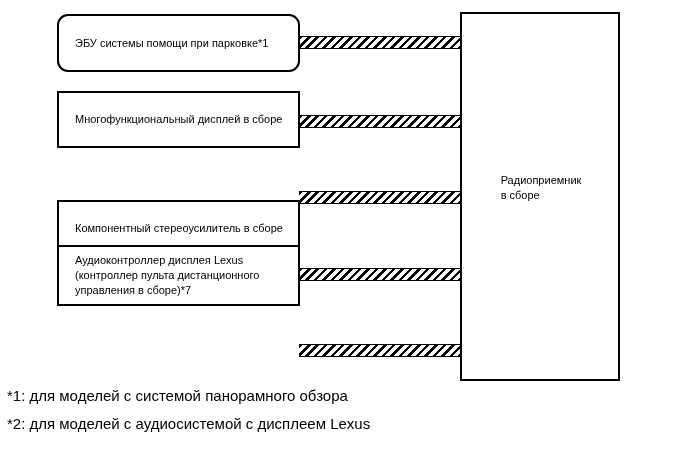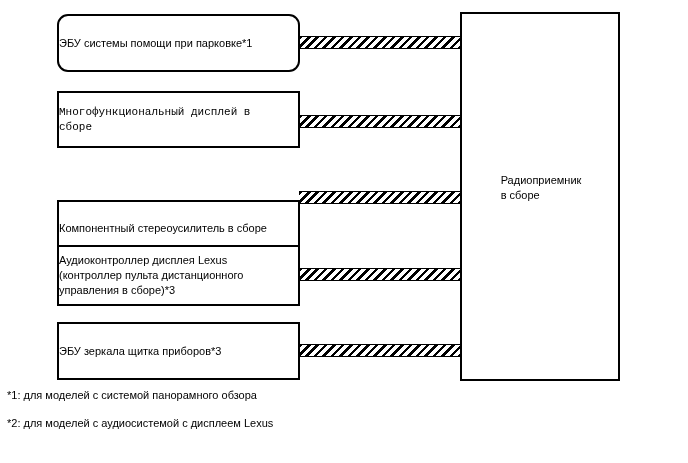--- a/index.html
+++ b/index.html
@@ -16,29 +16,29 @@
     color: #000000;
     overflow: hidden;
   }
   .box {
     position: absolute;
     box-sizing: border-box;
     border: 2px solid #000000;
     background: #ffffff;
     display: flex;
     align-items: center;
-    padding: 4px 10px 4px 0;
+    padding: 4px 10px 4px 16px;
     font-size: 11px;
     line-height: 15px;
     white-space: pre-line;
     z-index: 2;
   }
   .rounded { border-radius: 11px; }
   .b1 { left: 57px;  top: 14px;  width: 243px; height: 58px; }
-  .b2 { left: 57px;  top: 91px;  width: 243px; height: 57px; font-family: Liberation Mono, monospace; }
+  .b2 { left: 57px;  top: 91px;  width: 243px; height: 57px; }
   .b3 { left: 57px;  top: 168px; width: 243px; height: 57px; margin-top: 32px; }
   .b4 { left: 57px;  top: 245px; width: 243px; height: 61px; }
   .b5 { left: 57px;  top: 322px; width: 243px; height: 58px; }
   .rbox {
     left: 460px; top: 12px; width: 160px; height: 369px;
     justify-content: center;
     padding: 0 6px 18px 8px;
     text-align: left;
   }
   .connector {
@@ -52,21 +52,21 @@
     background: repeating-linear-gradient(135deg, #000000 0px, #000000 2.5px, #ffffff 2.5px, #ffffff 6px);
     z-index: 1;
   }
   .c1 { top: 36px; }
   .c2 { top: 115px; }
   .c3 { top: 191px; }
   .c4 { top: 268px; }
   .c5 { top: 344px; }
   .footnote {
     position: absolute;
-    font-size: 11px;
+    font-size: 15px;
     line-height: 13px;
     white-space: nowrap;
   }
   .fn1 { left: 7px;   top: 389px; }
   .fn2 { left: 7px;   top: 417px; text-align: center; }
   .fn3 { left: 333px; top: 389px; }
 </style>
 </head>
 <body>
 
@@ -80,26 +80,23 @@
     <span>Многофункциональный дисплей в сборе</span>
   </div>
 
   <div class="box b3">
     <span>Компонентный стереоусилитель в сборе</span>
   </div>
 
   <div class="box b4">
     <span>Аудиоконтроллер дисплея Lexus
 (контроллер пульта дистанционного
-управления в сборе)*3</span>
+управления в сборе)*7</span>
   </div>
 
-  <div class="box b5">
-    <span>ЭБУ зеркала щитка приборов*3</span>
-  </div>
 
   <div class="box rbox">
     <span>Радиоприемник
 в сборе</span>
   </div>
 
   <div class="connector c1"></div>
   <div class="connector c2"></div>
   <div class="connector c3"></div>
   <div class="connector c4"></div>

